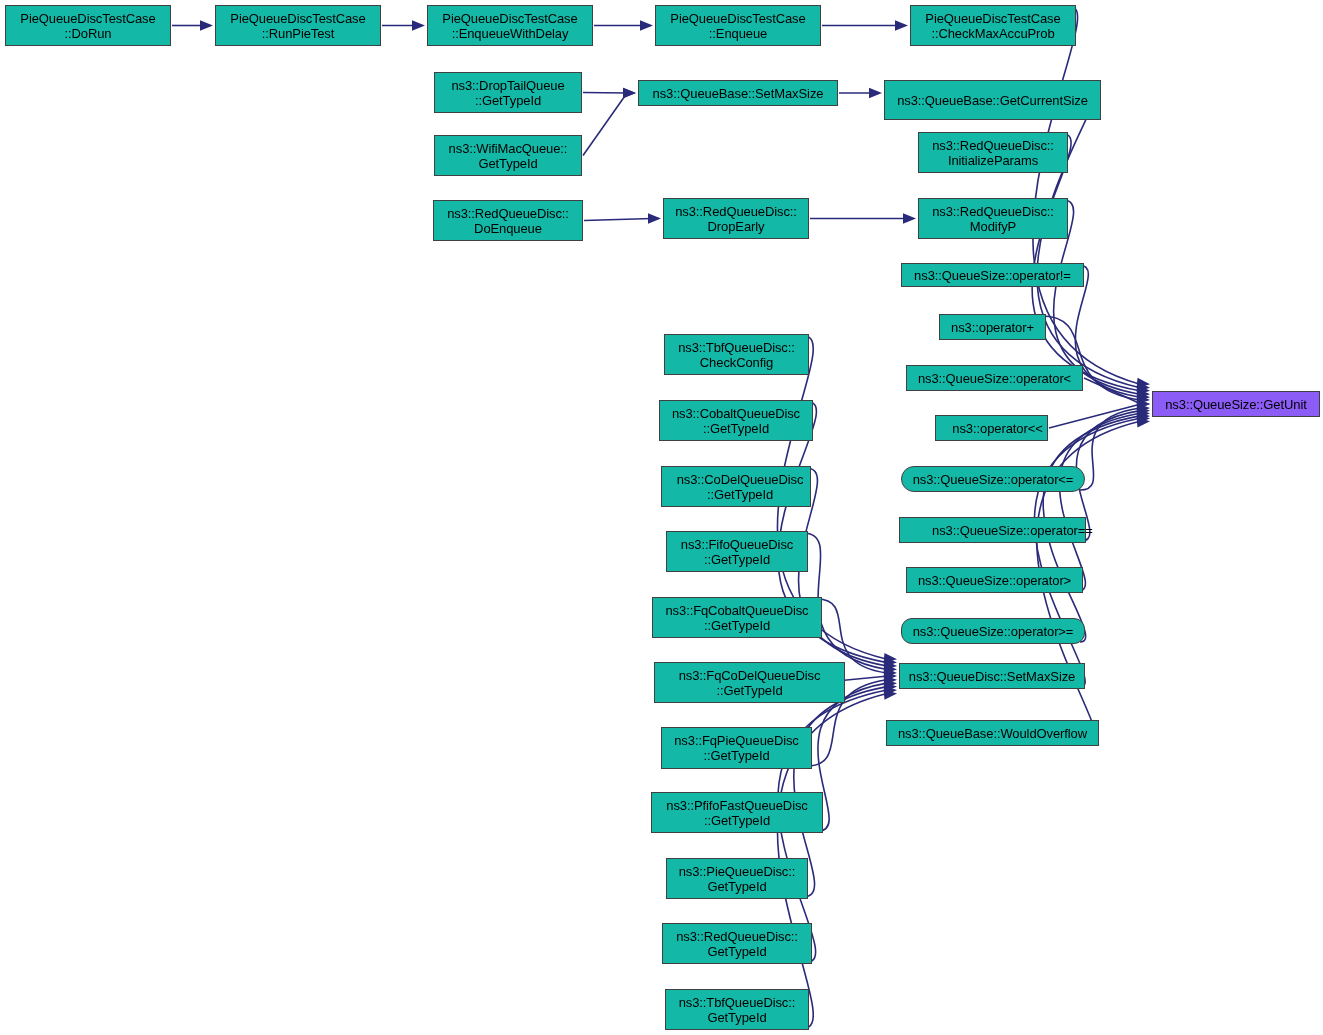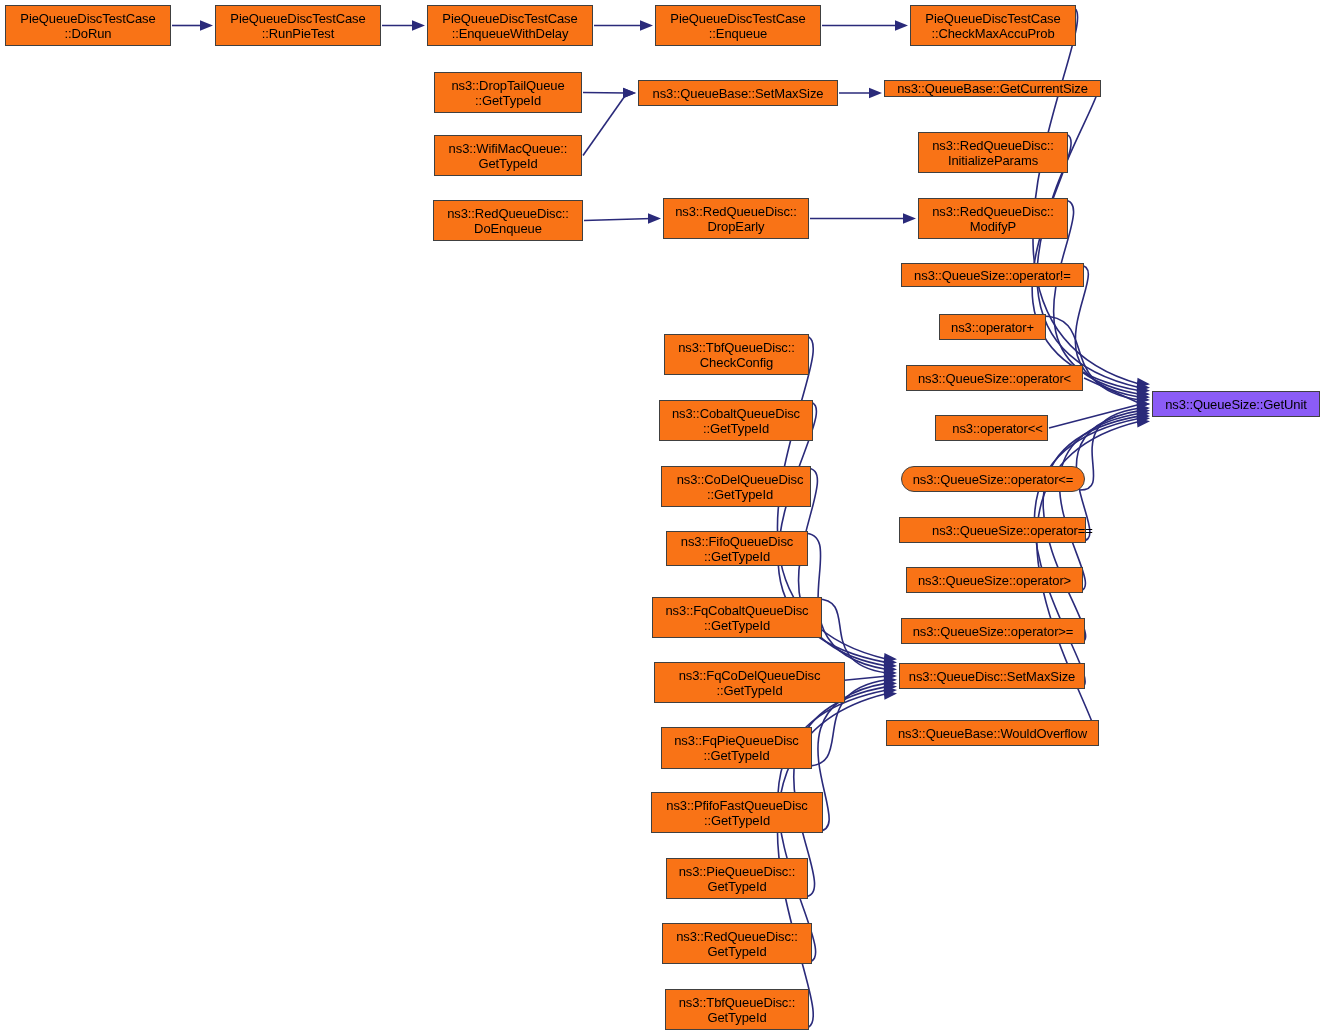--- a/index.html
+++ b/index.html
@@ -20,21 +20,21 @@
     left: 0;
     top: 0;
     width: 1323px;
     height: 1035px;
     pointer-events: none;
   }
   .node {
     position: absolute;
     box-sizing: border-box;
     border: 1px solid #404040;
-    background: #f97316;
+    background: #14b8a6;
     display: flex;
     align-items: center;
     justify-content: center;
     text-align: center;
     font-size: 13px;
     line-height: 15px;
     color: #000000;
     white-space: pre-line;
     letter-spacing: -0.1px;
     cursor: pointer;
@@ -131,46 +131,46 @@
 ::RunPieTest</span></div>
       <div class="node" style="left: 427px; top: 5px; width: 166px; height: 41px;"><span class="lbl">PieQueueDiscTestCase
 ::EnqueueWithDelay</span></div>
       <div class="node" style="left: 655px; top: 5px; width: 166px; height: 41px;"><span class="lbl">PieQueueDiscTestCase
 ::Enqueue</span></div>
       <div class="node" style="left: 910px; top: 5px; width: 166px; height: 41px;"><span class="lbl">PieQueueDiscTestCase
 ::CheckMaxAccuProb</span></div>
       <div class="node" style="left: 434px; top: 72px; width: 148px; height: 41px;"><span class="lbl">ns3::DropTailQueue
 ::GetTypeId</span></div>
       <div class="node" style="left: 638px; top: 80px; width: 200px; height: 26px; justify-content: center;"><span class="lbl">ns3::QueueBase::SetMaxSize</span></div>
-      <div class="node" style="left: 884px; top: 80px; width: 217px; height: 17px;"><span class="lbl">ns3::QueueBase::GetCurrentSize</span></div>
+      <div class="node" style="left: 884px; top: 80px; width: 217px; height: 40px;"><span class="lbl">ns3::QueueBase::GetCurrentSize</span></div>
       <div class="node" style="left: 434px; top: 135px; width: 148px; height: 41px;"><span class="lbl">ns3::WifiMacQueue::
 GetTypeId</span></div>
       <div class="node" style="left: 918px; top: 132px; width: 150px; height: 41px;"><span class="lbl">ns3::RedQueueDisc::
 InitializeParams</span></div>
       <div class="node" style="left: 433px; top: 200px; width: 150px; height: 41px;"><span class="lbl">ns3::RedQueueDisc::
 DoEnqueue</span></div>
       <div class="node" style="left: 663px; top: 198px; width: 146px; height: 41px;"><span class="lbl">ns3::RedQueueDisc::
 DropEarly</span></div>
       <div class="node" style="left: 918px; top: 198px; width: 150px; height: 41px;"><span class="lbl">ns3::RedQueueDisc::
 ModifyP</span></div>
       <div class="node" style="left: 901px; top: 263px; width: 183px; height: 24px;"><span class="lbl">ns3::QueueSize::operator!=</span></div>
       <div class="node" style="left: 939px; top: 314px; width: 107px; height: 26px;"><span class="lbl">ns3::operator+</span></div>
       <div class="node" style="left: 906px; top: 365px; width: 177px; height: 26px;"><span class="lbl">ns3::QueueSize::operator&lt;</span></div>
       <div class="node" style="left: 935px; top: 415px; width: 113px; height: 26px; padding-left: 12px;"><span class="lbl">ns3::operator&lt;&lt;</span></div>
       <div class="node" style="left: 901px; top: 466px; width: 184px; height: 26px; border-radius: 13px;"><span class="lbl">ns3::QueueSize::operator&lt;=</span></div>
       <div class="node" style="left: 899px; top: 517px; width: 187px; height: 26px; padding-left: 28px;"><span class="lbl">ns3::QueueSize::operator==</span></div>
       <div class="node" style="left: 906px; top: 567px; width: 177px; height: 26px;"><span class="lbl">ns3::QueueSize::operator&gt;</span></div>
-      <div class="node" style="left: 901px; top: 618px; width: 184px; height: 26px;"><span class="lbl">ns3::QueueSize::operator&gt;=</span></div>
+      <div class="node" style="left: 901px; top: 618px; width: 184px; height: 26px; border-radius: 11px;"><span class="lbl">ns3::QueueSize::operator&gt;=</span></div>
       <div class="node" style="left: 664px; top: 334px; width: 145px; height: 41px;"><span class="lbl">ns3::TbfQueueDisc::
 CheckConfig</span></div>
       <div class="node" style="left: 659px; top: 400px; width: 154px; height: 41px;"><span class="lbl">ns3::CobaltQueueDisc
 ::GetTypeId</span></div>
       <div class="node" style="left: 661px; top: 466px; width: 150px; height: 41px; padding-left: 8px;"><span class="lbl">ns3::CoDelQueueDisc
 ::GetTypeId</span></div>
-      <div class="node" style="left: 666px; top: 531px; width: 142px; height: 35px;"><span class="lbl">ns3::FifoQueueDisc
+      <div class="node" style="left: 666px; top: 531px; width: 142px; height: 41px;"><span class="lbl">ns3::FifoQueueDisc
 ::GetTypeId</span></div>
       <div class="node" style="left: 652px; top: 597px; width: 170px; height: 41px;"><span class="lbl">ns3::FqCobaltQueueDisc
 ::GetTypeId</span></div>
       <div class="node" style="left: 654px; top: 662px; width: 191px; height: 41px;"><span class="lbl">ns3::FqCoDelQueueDisc
 ::GetTypeId</span></div>
       <div class="node" style="left: 661px; top: 727px; width: 151px; height: 42px;"><span class="lbl">ns3::FqPieQueueDisc
 ::GetTypeId</span></div>
       <div class="node" style="left: 651px; top: 792px; width: 172px; height: 41px;"><span class="lbl">ns3::PfifoFastQueueDisc
 ::GetTypeId</span></div>
       <div class="node" style="left: 666px; top: 858px; width: 142px; height: 41px;"><span class="lbl">ns3::PieQueueDisc::

